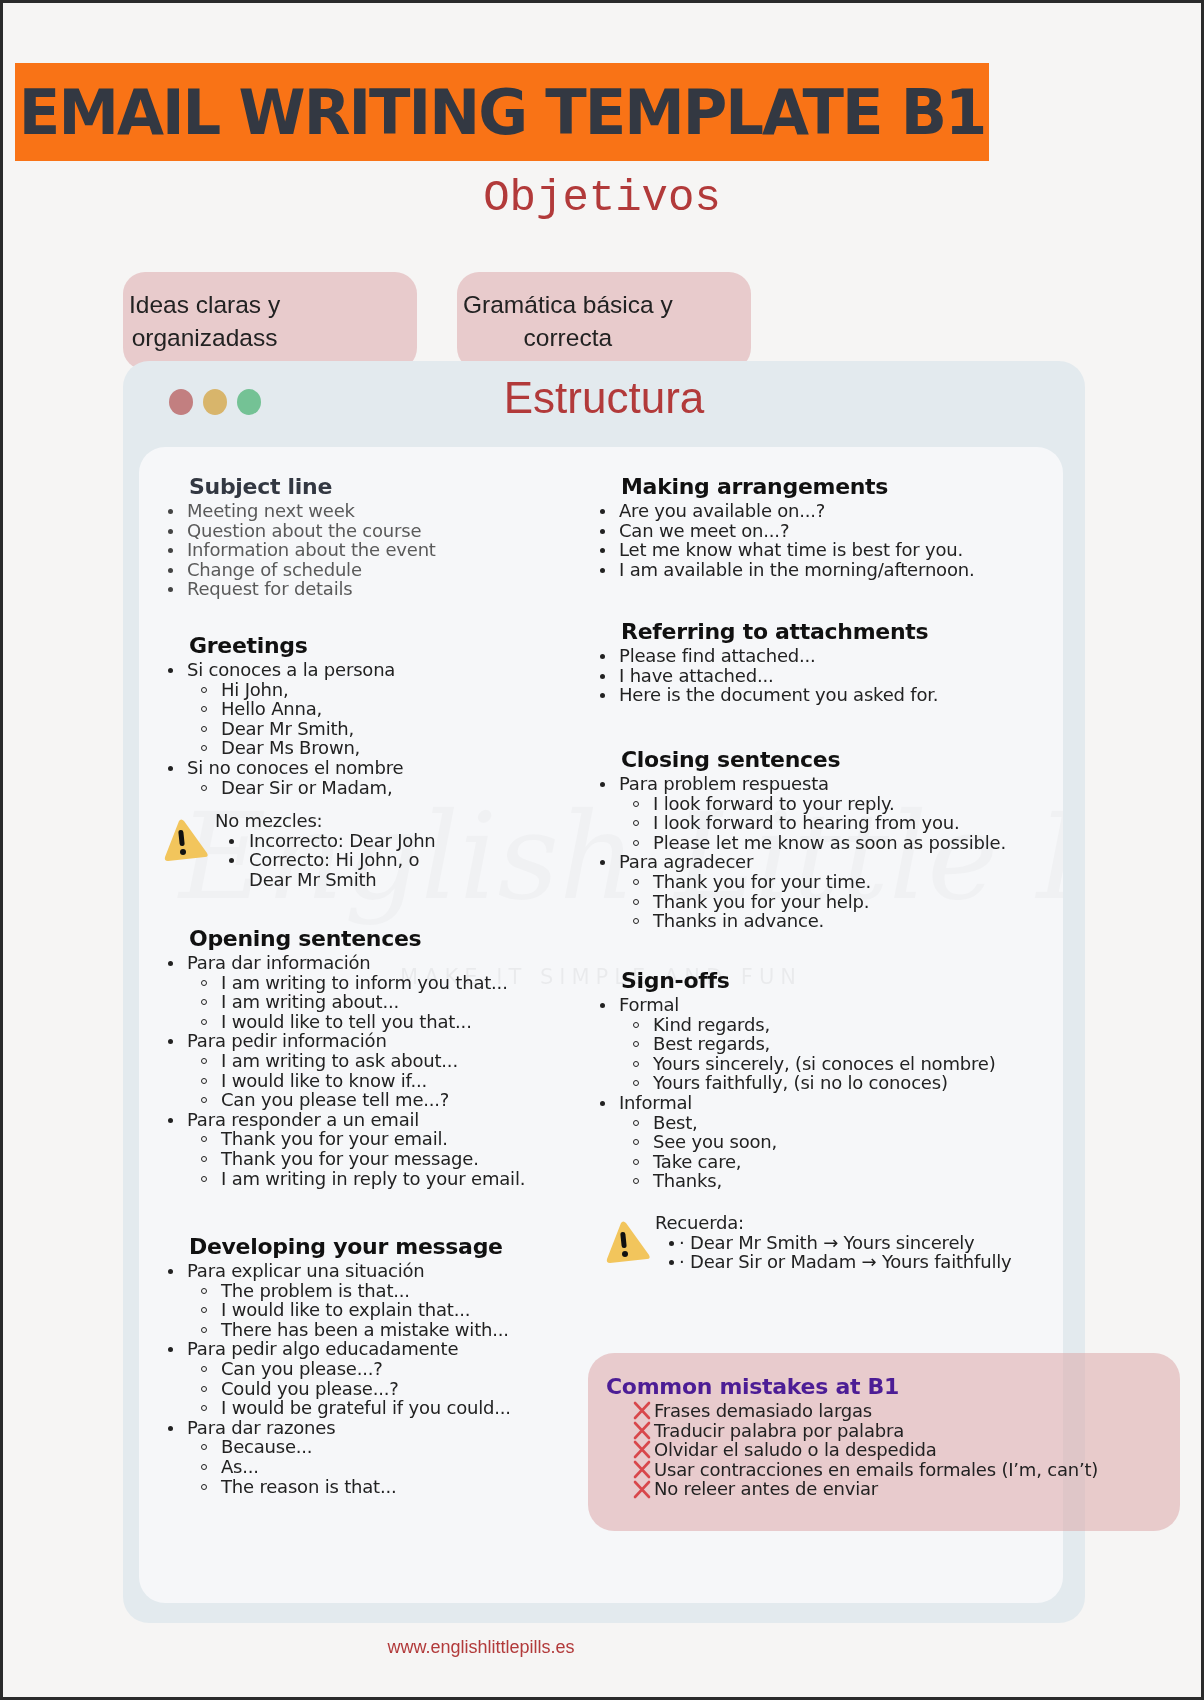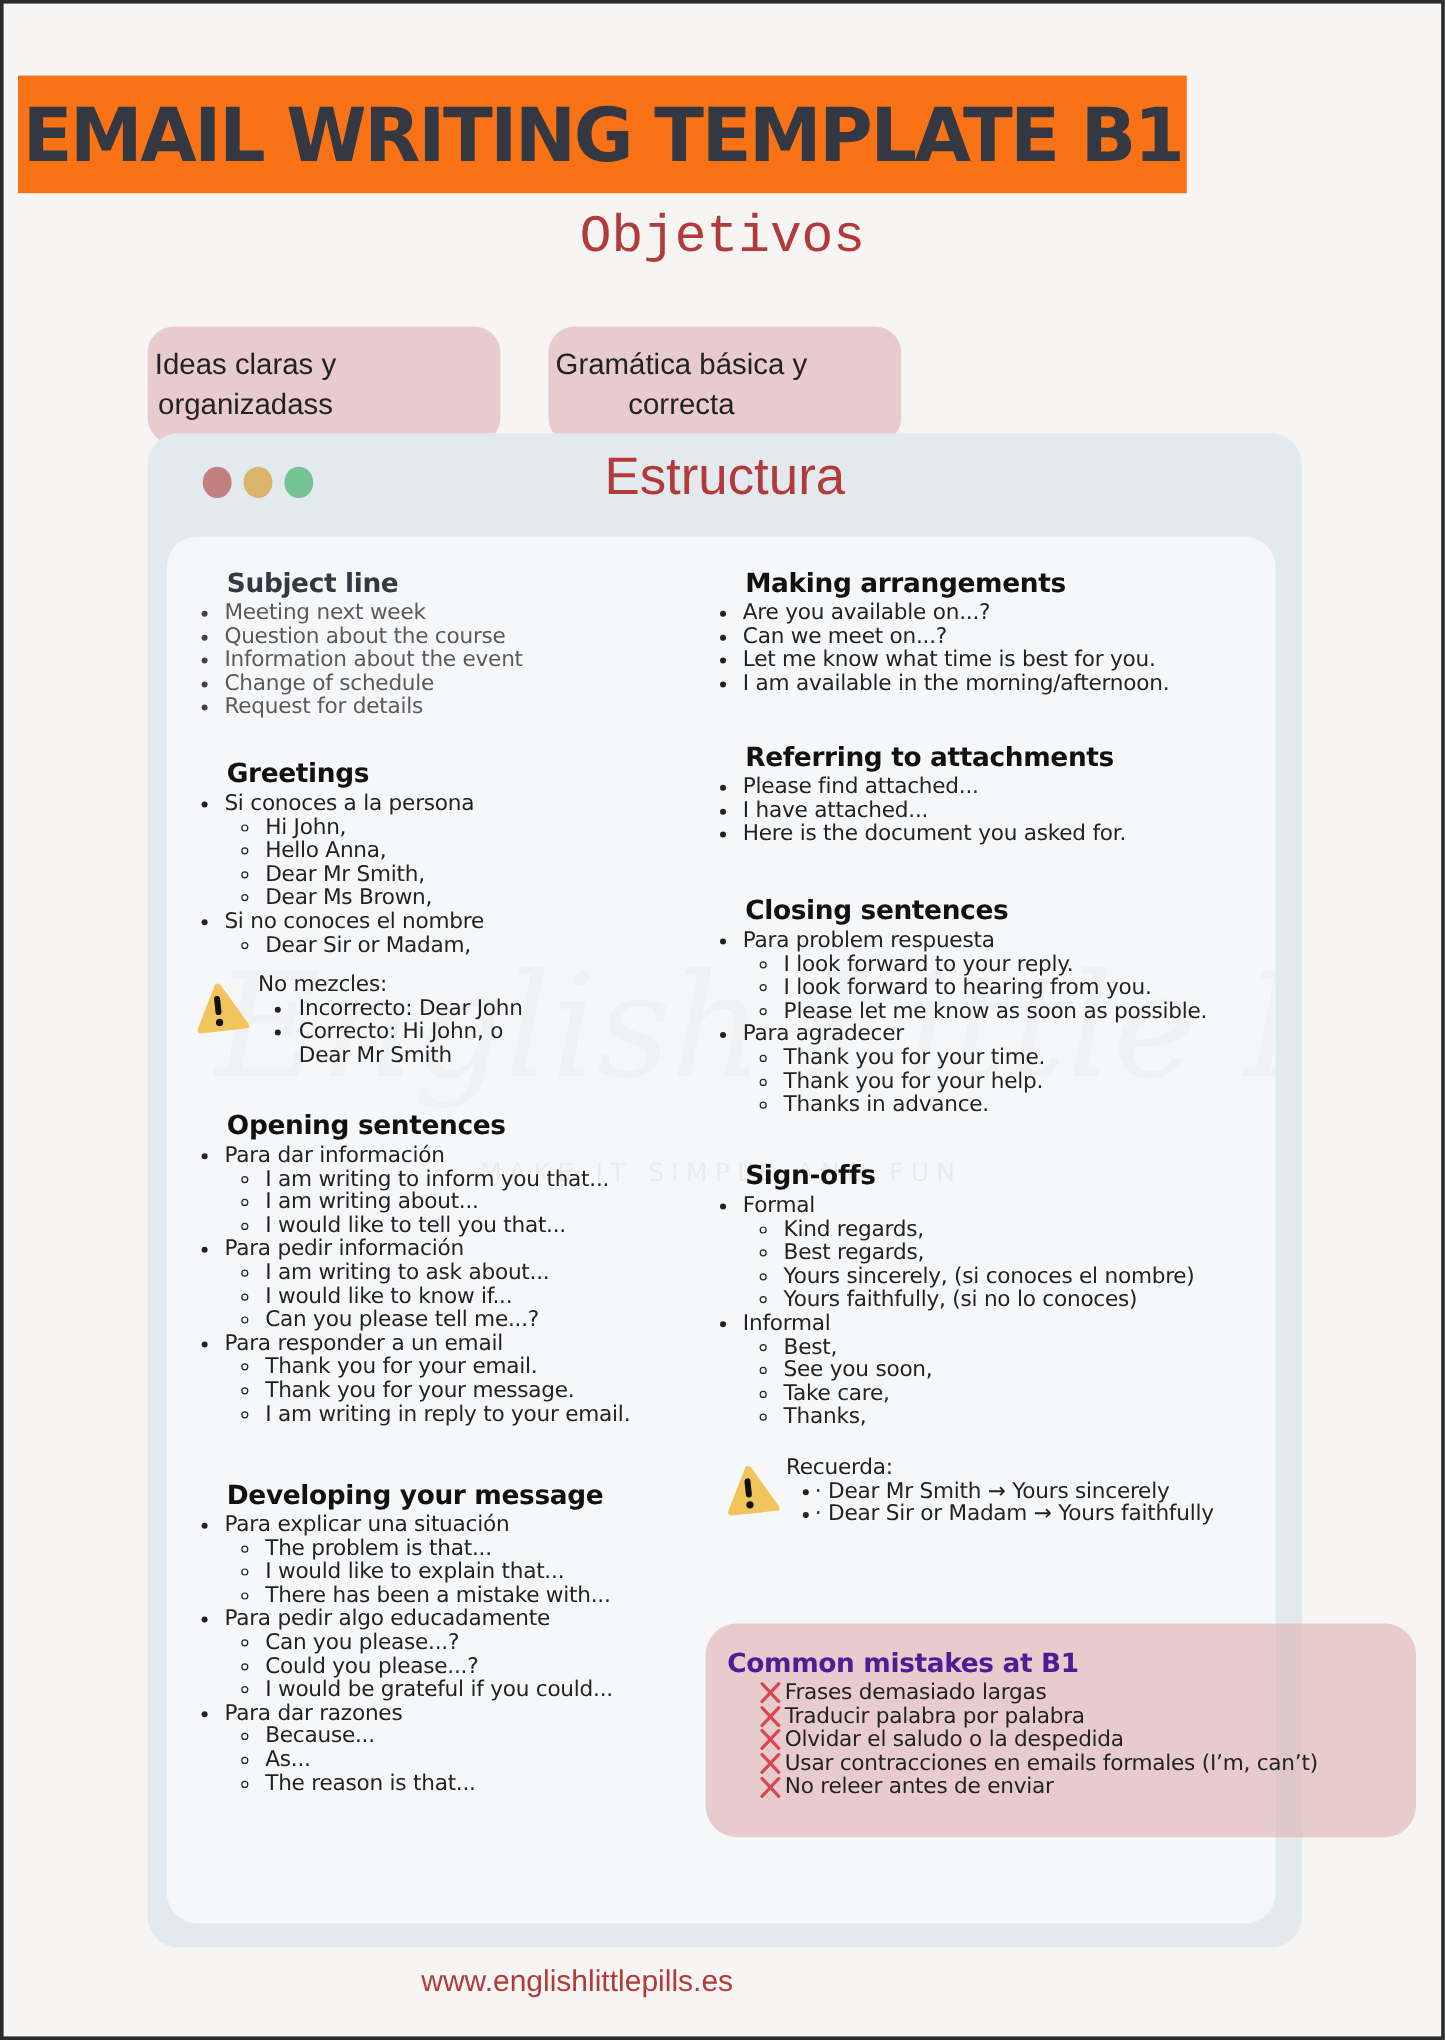--- a/index.html
+++ b/index.html
@@ -176,21 +176,21 @@
   .mistakes li {
     font-size: 18px; line-height: 19.6px; color: #222; letter-spacing: -0.2px;
     display: flex; align-items: center; white-space: nowrap;
   }
   .x-icon { width: 20px; height: 19px; flex: none; margin-right: 2px; }
 
   .footer {
     position: absolute; left: 0; width: 956px; top: 1634px;
     text-align: center;
     font-family: "Liberation Sans", sans-serif;
-    font-size: 25px; color: #b23a3a;
+    font-size: 18px; color: #b23a3a;
   }
 </style>
 </head>
 <body>
 
 <div class="page">
 
   <div class="title-band">
     <h1>EMAIL WRITING TEMPLATE B1</h1>
   </div>

